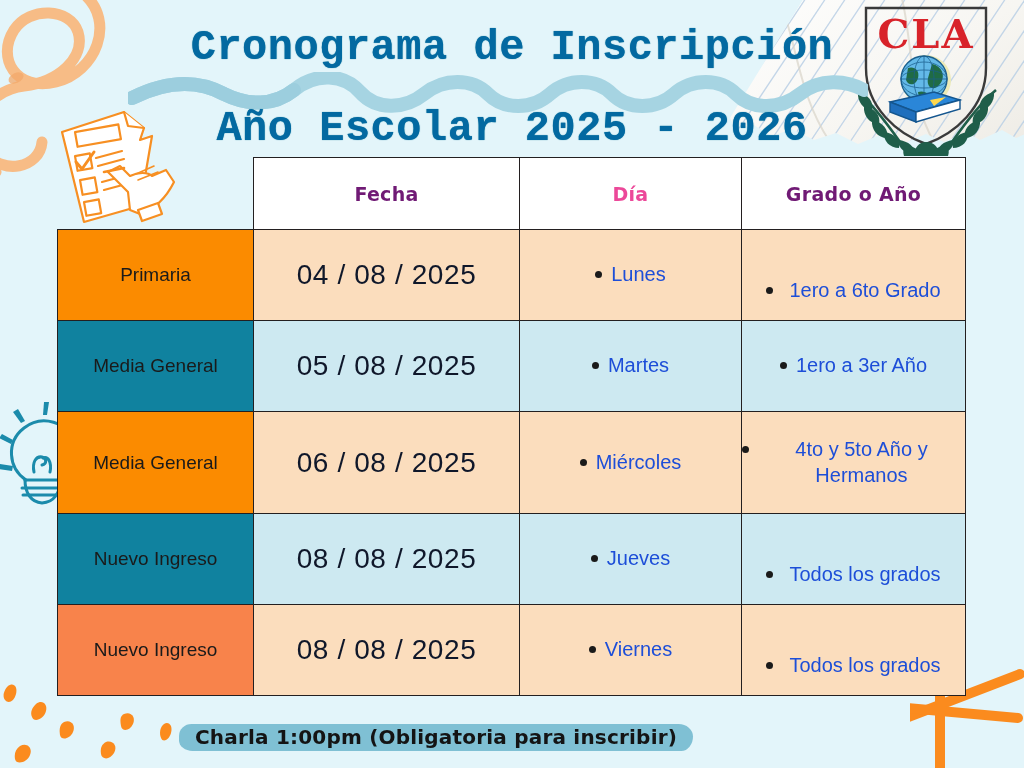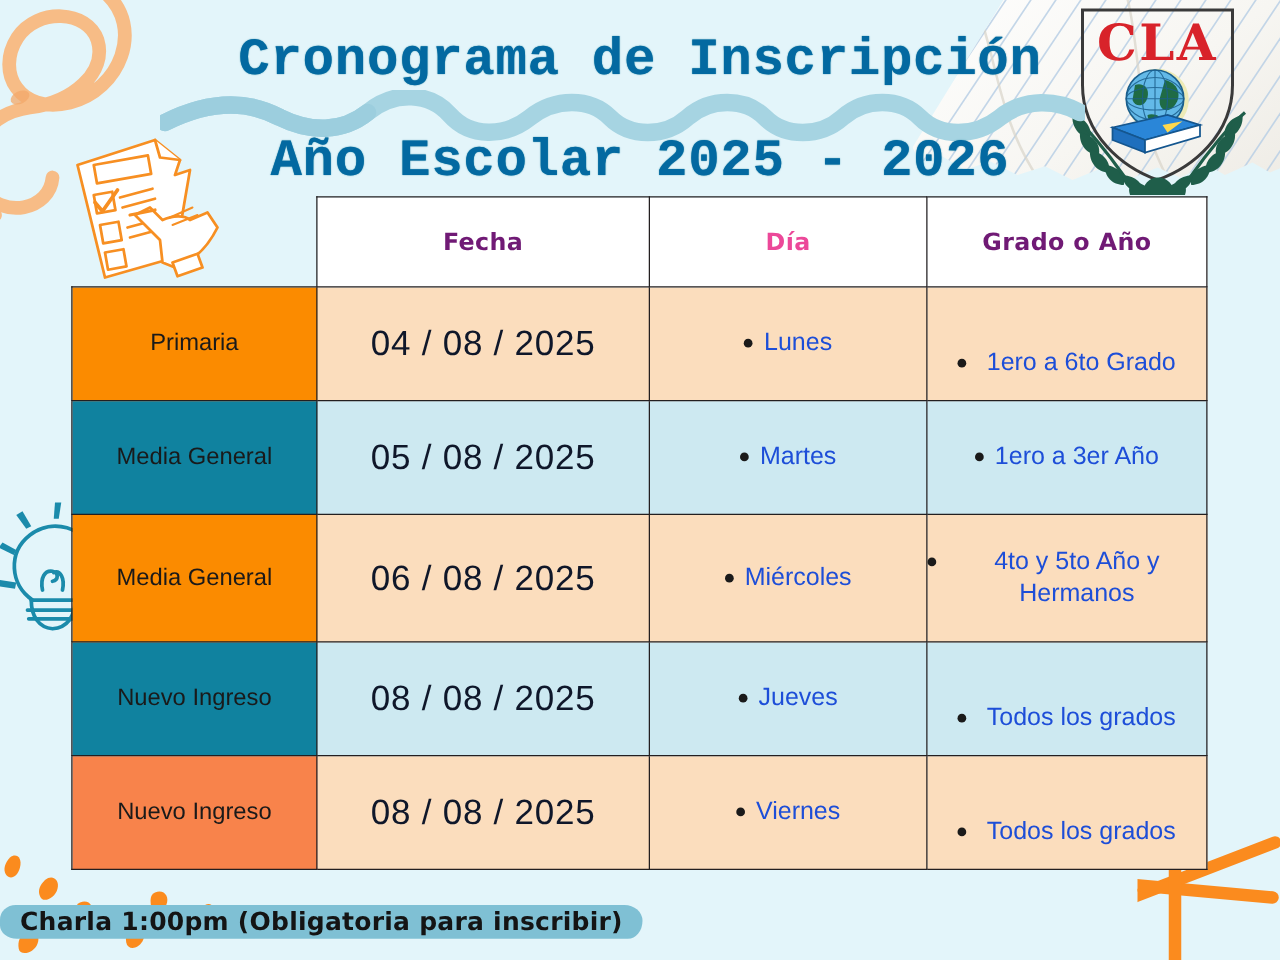--- a/index.html
+++ b/index.html
@@ -149,20 +149,21 @@
   .bg-salmon      { background: #f8834b; }
   .fill-peach     { background: #fbddbd; }
   .fill-lightblue { background: #cde9f1; }
 
   
   #footer-note {
     position: absolute;
     left: 0;
     top: 722px;
     width: 872px;
+    text-align: center;
     z-index: 6;
   }
   #footer-highlight {
     display: inline-block;
     position: relative;
     padding: 3px 16px 5px 16px;
   }
   #footer-highlight::before {
     content: "";
     position: absolute;

